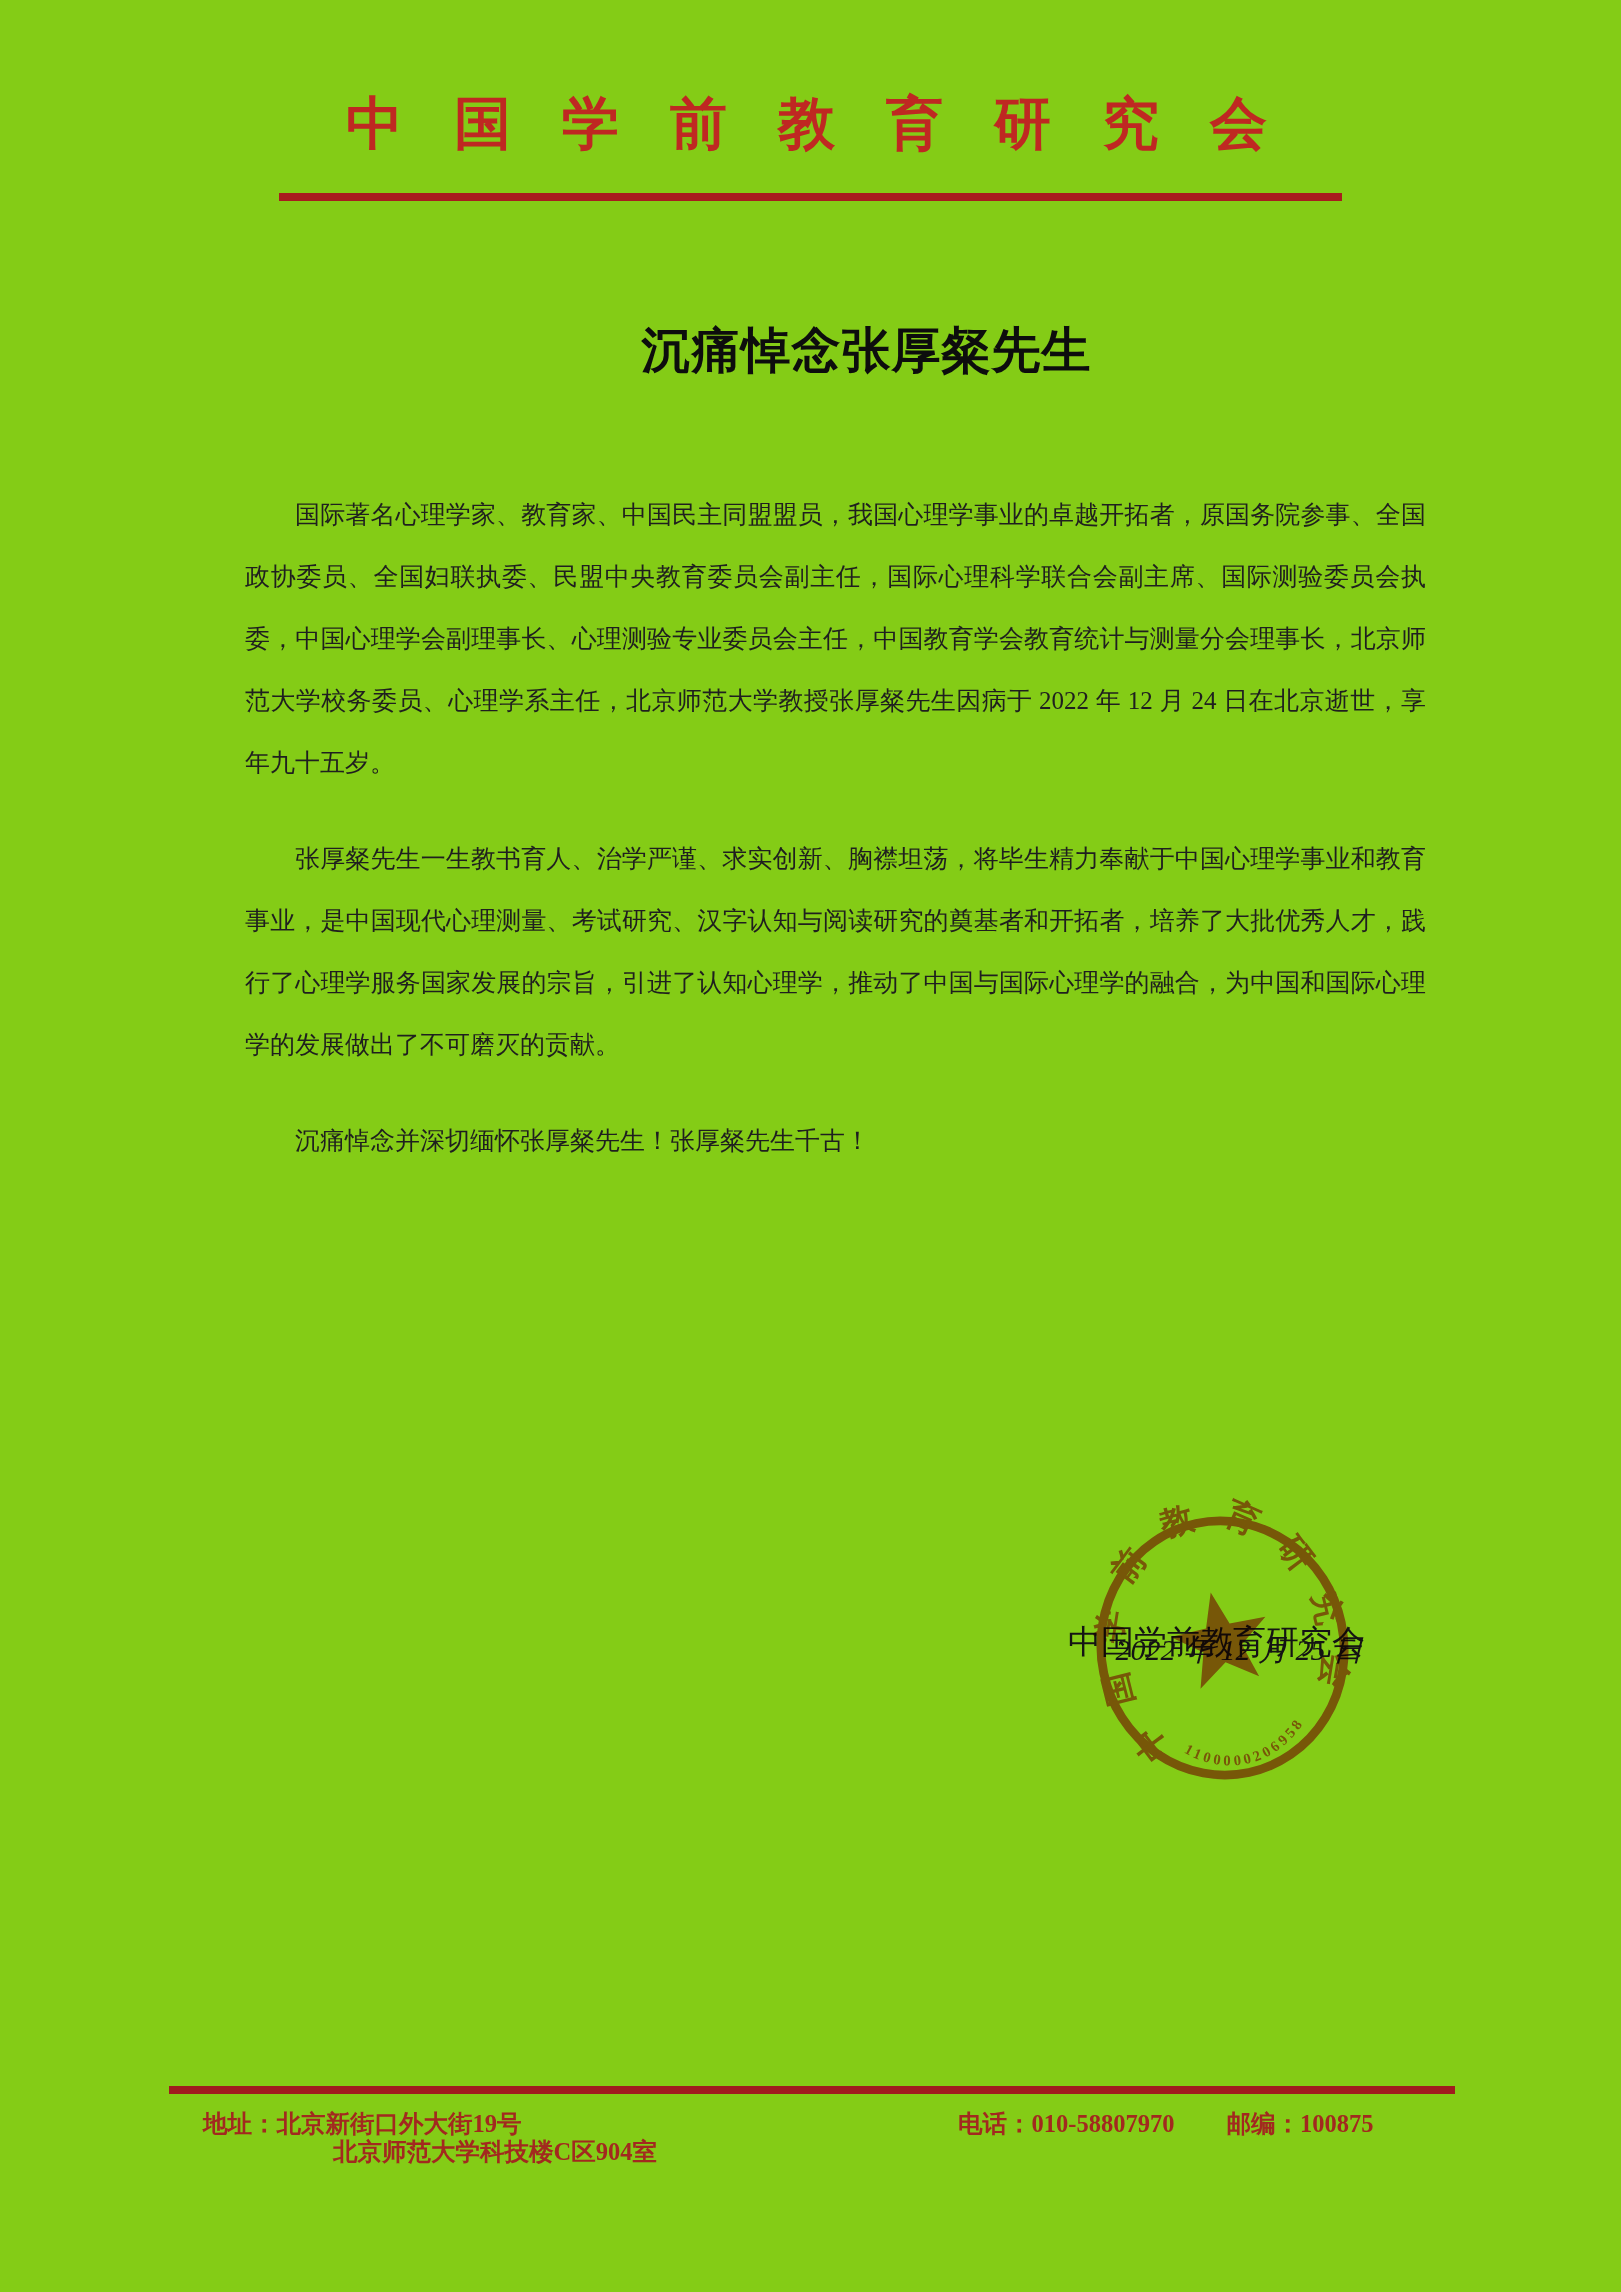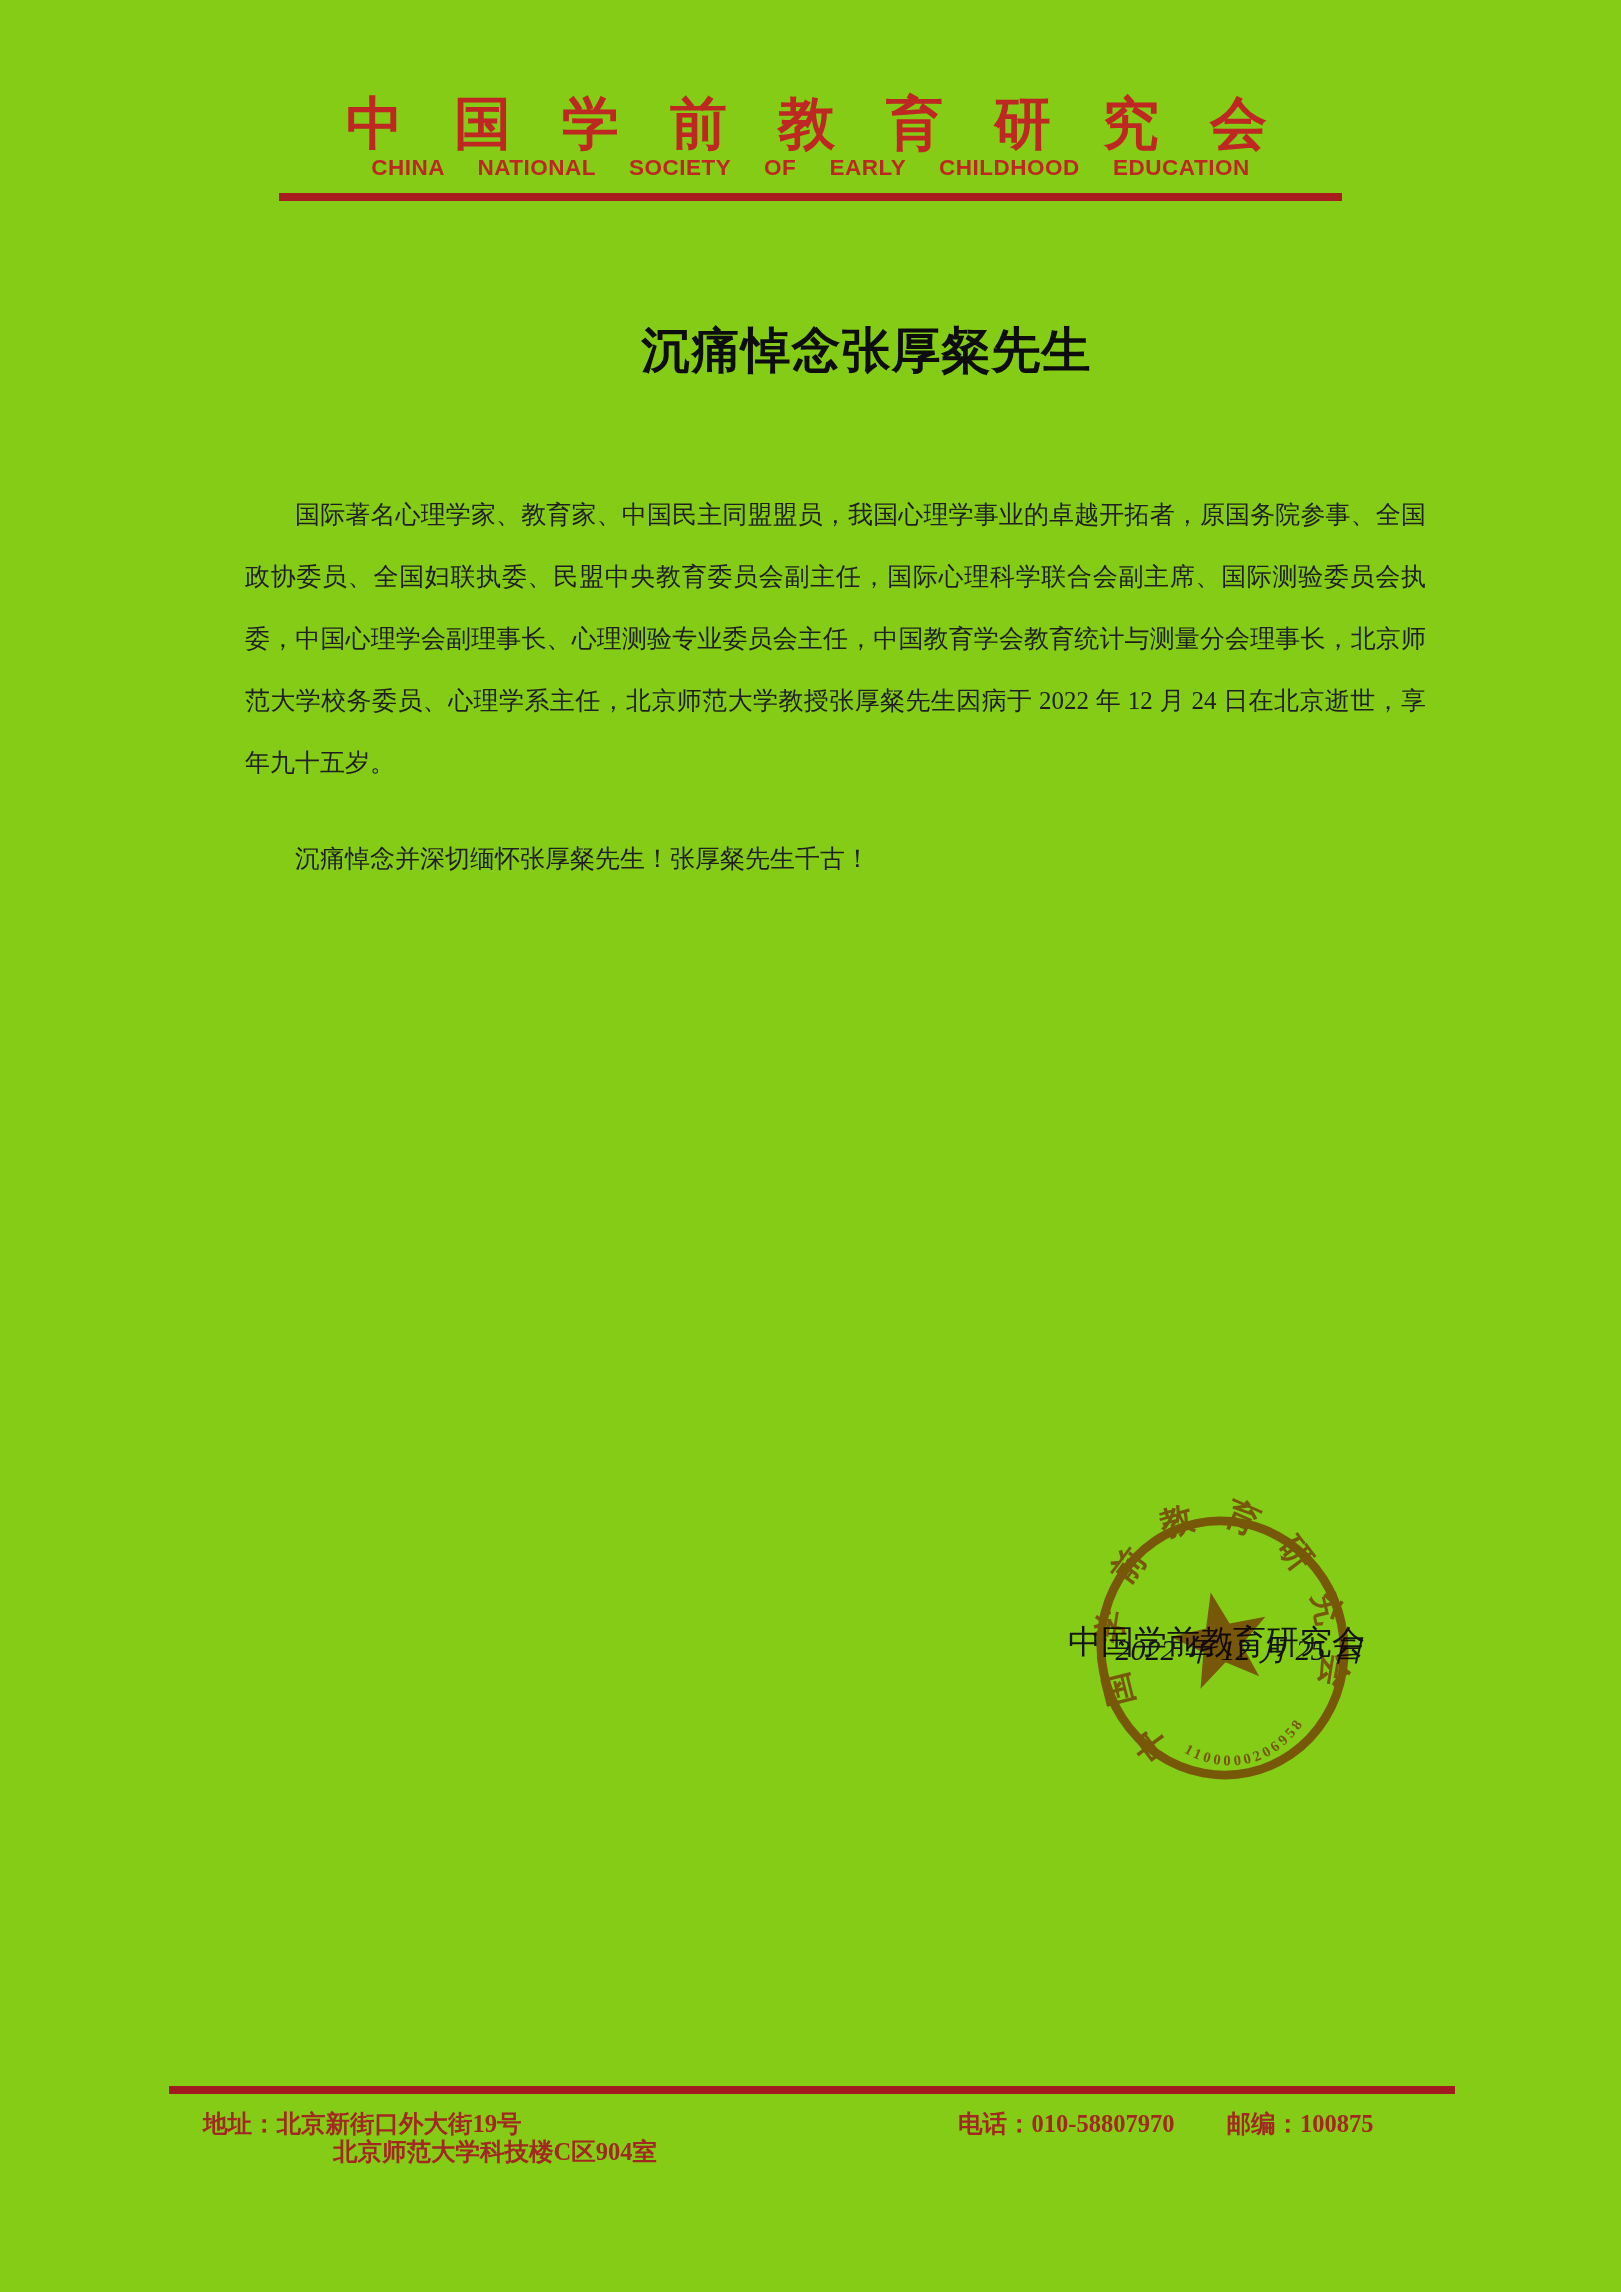--- a/index.html
+++ b/index.html
@@ -85,27 +85,27 @@
   .footer .addr-row1{position:absolute;left:203px;top:2px;}
   .footer .addr-row2{position:absolute;left:333px;top:30px;}
   .footer .contact{position:absolute;left:958px;top:2px;display:flex;gap:52px;}
 </style>
 </head>
 <body>
 
 <div class="page">
 
   <div class="org-cn">中国学前教育研究会</div>
-  <div class="org-en">CHINA NATIONAL SOCIETY OF EARLY CHILDHOOD EDUCATION</div>
   <div class="header-rule"></div>
 
   <div class="doc-title">沉痛悼念张厚粲先生</div>
 
   <div class="body-text">
     <p>国际著名心理学家、教育家、中国民主同盟盟员，我国心理学事业的卓越开拓者，原国务院参事、全国政协委员、全国妇联执委、民盟中央教育委员会副主任，国际心理科学联合会副主席、国际测验委员会执委，中国心理学会副理事长、心理测验专业委员会主任，中国教育学会教育统计与测量分会理事长，北京师范大学校务委员、心理学系主任，北京师范大学教授张厚粲先生因病于 2022 年 12 月 24 日在北京逝世，享年九十五岁。</p>
+    <p>张厚粲先生一生教书育人、治学严谨、求实创新、胸襟坦荡，将毕生精力奉献于中国心理学事业和教育事业，是中国现代心理测量、考试研究、汉字认知与阅读研究的奠基者和开拓者，培养了大批优秀人才，践行了心理学服务国家发展的宗旨，引进了认知心理学，推动了中国与国际心理学的融合，为中国和国际心理学的发展做出了不可磨灭的贡献。</p>
     <p>沉痛悼念并深切缅怀张厚粲先生！张厚粲先生千古！</p>
   </div>
 
   <div class="sig-line">中国学前教育研究会</div>
   <div class="sig-date">2022 年 12 月 25 日</div>
 
   <svg class="seal" viewBox="-170 -190 340 380" xmlns="http://www.w3.org/2000/svg">
     <g transform="rotate(-12)" fill="#e2573f" stroke="none">
 
       <ellipse cx="0" cy="0" rx="124" ry="130" fill="none" stroke="#e2573f" stroke-width="9"></ellipse>

